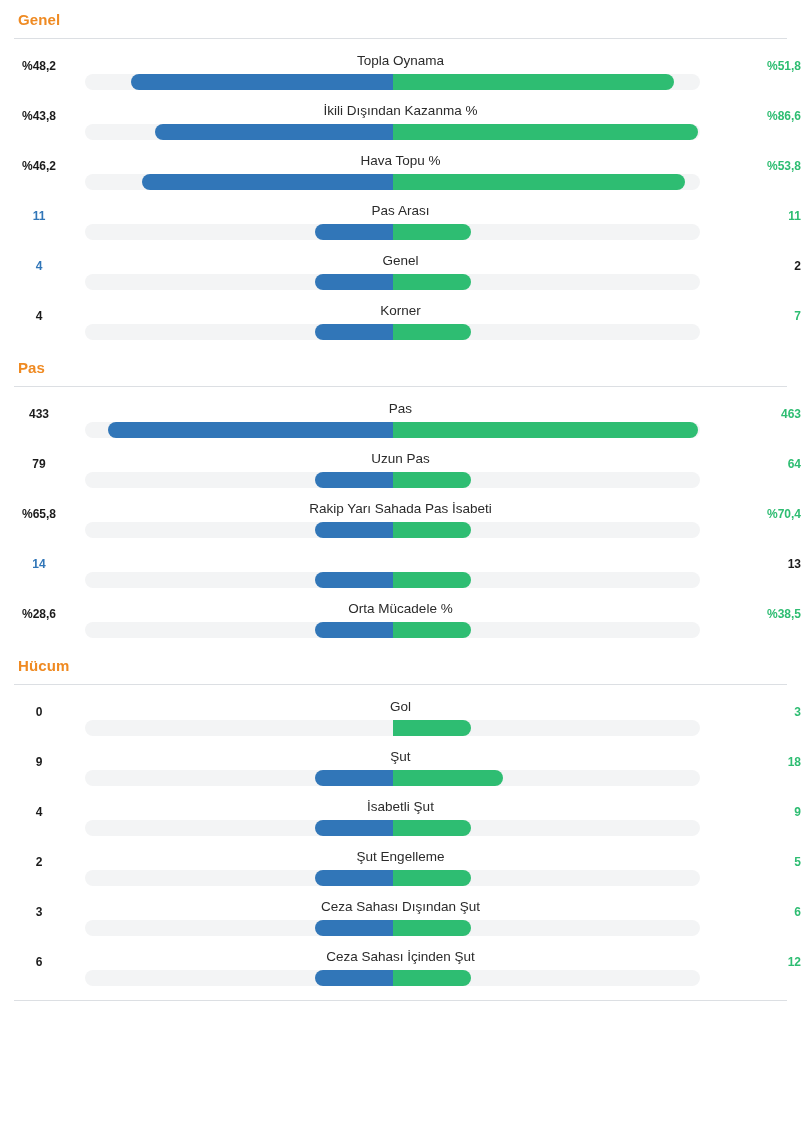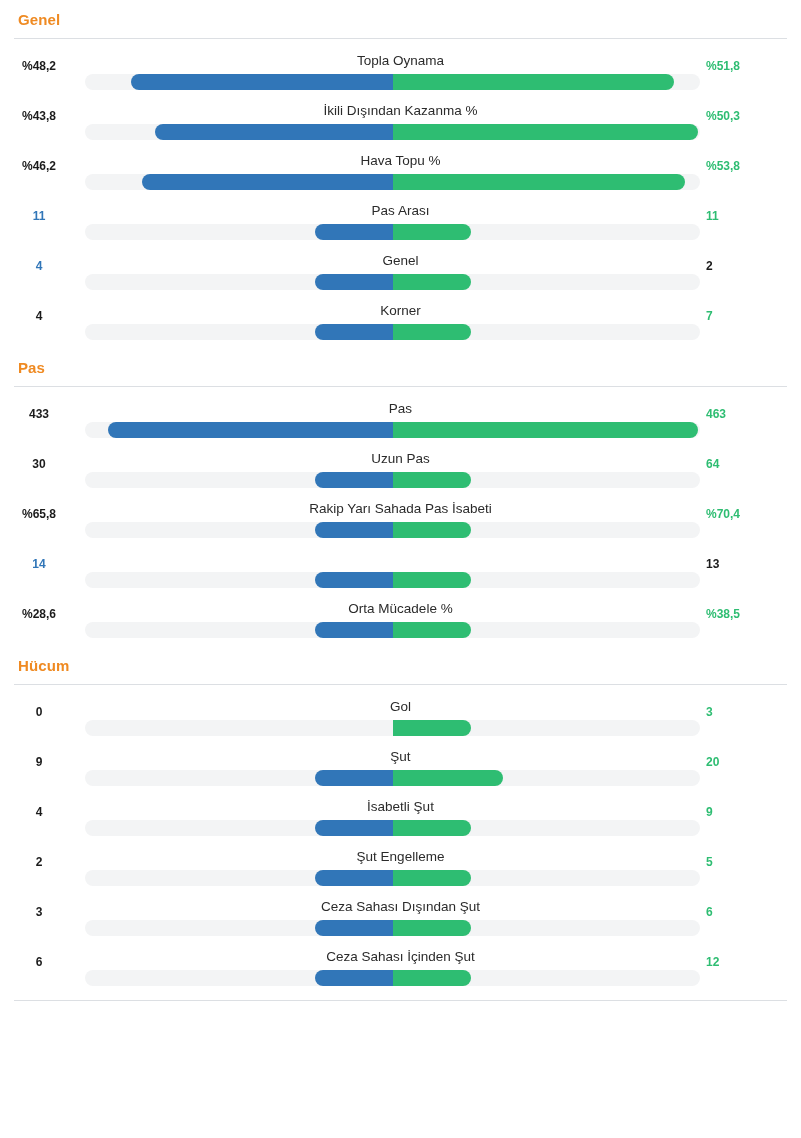--- a/index.html
+++ b/index.html
@@ -65,21 +65,21 @@
     white-space: nowrap;
   }
   .val-home {
     left: 0;
     width: 78px;
     text-align: center;
   }
   .val-away {
     right: 0;
     width: 95px;
-    text-align: left;
+    text-align: right;
   }
   .c-home { color: #3176b8; }
   .c-away { color: #2ebd72; }
   .c-neutral { color: #1b1b1b; }
 
   
   .bar-wrap {
     position: absolute;
     left: 85px;
     top: 26px;
@@ -131,21 +131,21 @@
           <div class="val val-away c-away">%51,8</div>
           <div class="bar-wrap">
             <div class="bar-track"></div>
             <div class="bar-home" style="width: 261.584px;"></div>
             <div class="bar-away" style="width: 281.121px;"></div>
           </div>
         </div>
         <div class="stat-row">
           <div class="stat-label">İkili Dışından Kazanma %</div>
           <div class="val val-home c-neutral">%43,8</div>
-          <div class="val val-away c-away">%50,3</div>
+          <div class="val val-away c-away">%86,6</div>
           <div class="bar-wrap">
             <div class="bar-track"></div>
             <div class="bar-home" style="width: 237.705px;"></div>
             <div class="bar-away" style="width: 305px;"></div>
           </div>
         </div>
         <div class="stat-row">
           <div class="stat-label">Hava Topu %</div>
           <div class="val val-home c-neutral">%46,2</div>
           <div class="val val-away c-away">%53,8</div>
@@ -196,21 +196,21 @@
           <div class="val val-home c-neutral">433</div>
           <div class="val val-away c-away">463</div>
           <div class="bar-wrap">
             <div class="bar-track"></div>
             <div class="bar-home" style="width: 285.238px;"></div>
             <div class="bar-away" style="width: 305px;"></div>
           </div>
         </div>
         <div class="stat-row">
           <div class="stat-label">Uzun Pas</div>
-          <div class="val val-home c-neutral">30</div>
+          <div class="val val-home c-neutral">79</div>
           <div class="val val-away c-away">64</div>
           <div class="bar-wrap">
             <div class="bar-track"></div>
             <div class="bar-home" style="width: 78px;"></div>
             <div class="bar-away" style="width: 78px;"></div>
           </div>
         </div>
         <div class="stat-row">
           <div class="stat-label">Rakip Yarı Sahada Pas İsabeti</div>
           <div class="val val-home c-neutral">%65,8</div>
@@ -251,21 +251,21 @@
           <div class="val val-home c-neutral">0</div>
           <div class="val val-away c-away">3</div>
           <div class="bar-wrap">
             <div class="bar-track"></div>
             <div class="bar-away" style="width: 78px;"></div>
           </div>
         </div>
         <div class="stat-row">
           <div class="stat-label">Şut</div>
           <div class="val val-home c-neutral">9</div>
-          <div class="val val-away c-away">20</div>
+          <div class="val val-away c-away">18</div>
           <div class="bar-wrap">
             <div class="bar-track"></div>
             <div class="bar-home" style="width: 78px;"></div>
             <div class="bar-away" style="width: 109.8px;"></div>
           </div>
         </div>
         <div class="stat-row">
           <div class="stat-label">İsabetli Şut</div>
           <div class="val val-home c-neutral">4</div>
           <div class="val val-away c-away">9</div>

